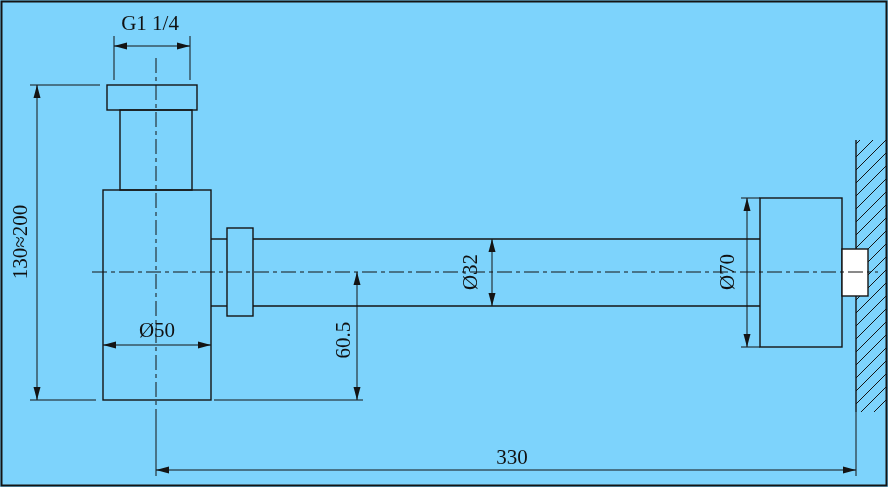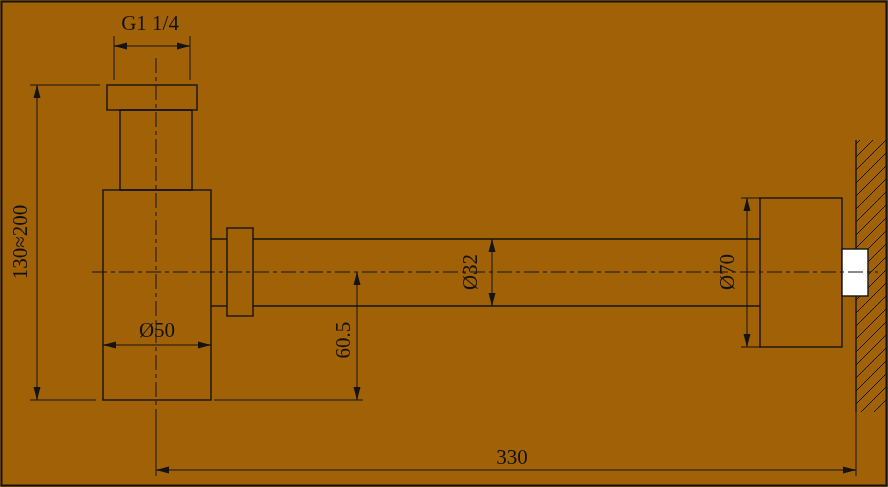--- a/index.html
+++ b/index.html
@@ -4,21 +4,21 @@
 <style>
   html, body {
     margin: 0;
     padding: 0;
     background: #ffffff;
   }
   .stage {
     position: relative;
     width: 888px;
     height: 487px;
-    background: #a16207;
+    background: #7dd3fc;
     overflow: hidden;
   }
   svg { display: block; }
   .obj  { fill: none; stroke: #141414; stroke-width: 1.4; }
   .objf { fill: #ffffff; stroke: #141414; stroke-width: 1.4; }
   .dim  { fill: none; stroke: #141414; stroke-width: 1; }
   .cl   { fill: none; stroke: #141414; stroke-width: 1; stroke-dasharray: 15 4 4 4; }
   .hatch{ stroke: #141414; stroke-width: 1; }
   .arr  { fill: #141414; stroke: none; }
   .border { fill: none; stroke: #141414; stroke-width: 2; }

